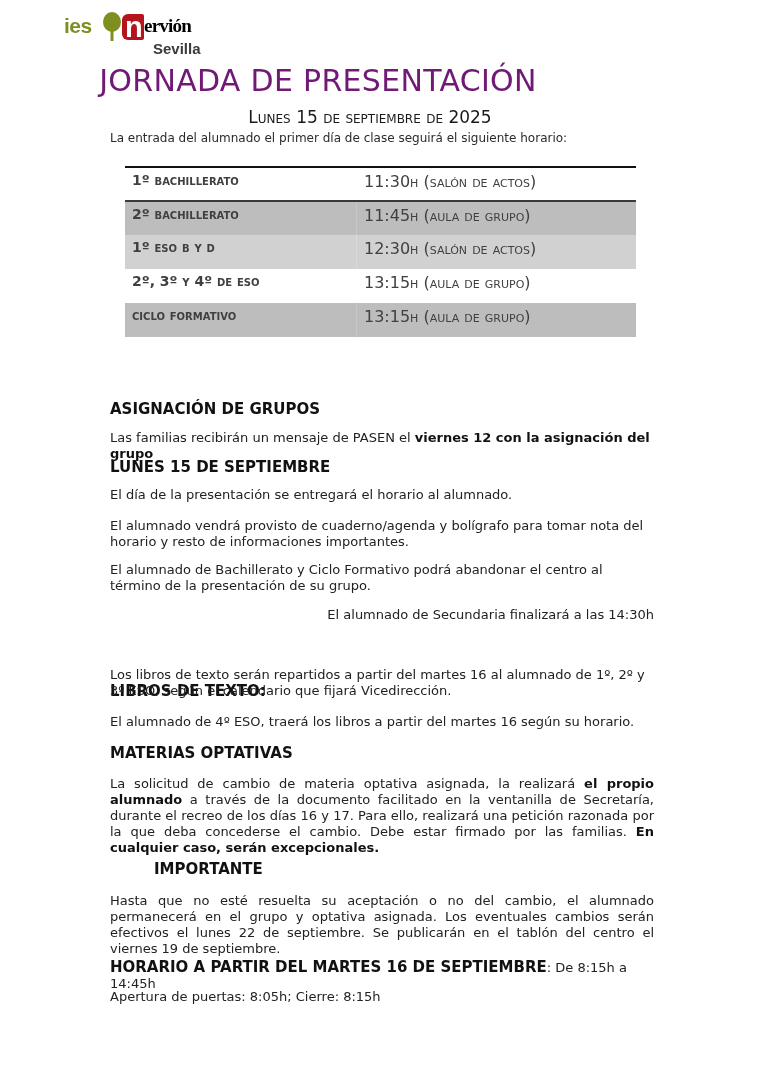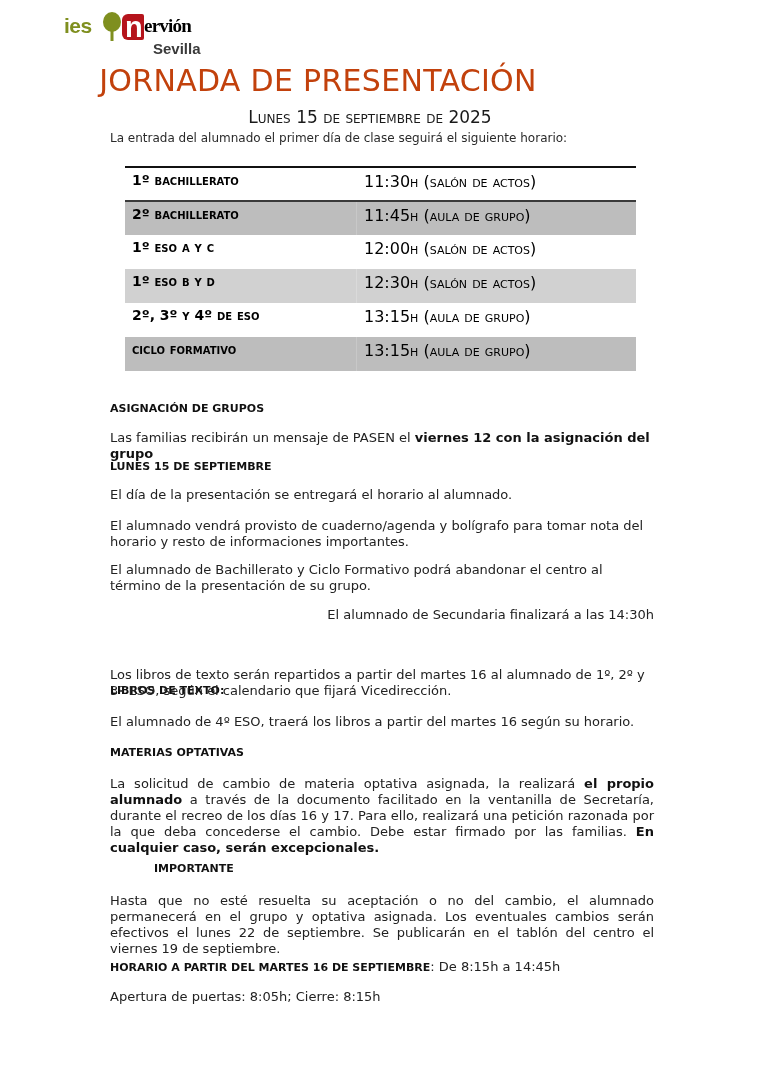--- a/index.html
+++ b/index.html
@@ -9,37 +9,37 @@
     }
     
     .logo { position: absolute; left: 64px; top: 10px; width: 150px; height: 50px; }
     .logo .ies { position: absolute; left: 0; top: 0; font-family: "Liberation Sans", sans-serif; font-weight: bold; font-size: 21px; color: #7f8f1f; letter-spacing: -0.5px; line-height: 32px; }
     .logo .tree { position: absolute; left: 38px; top: 2px; width: 22px; height: 30px; }
     .logo .nbox { position: absolute; left: 58px; top: 4px; width: 22px; height: 26px; background: #b5141c; border-radius: 6px 2px 2px 6px; }
     .logo .nbox span { position: absolute; left: 3px; top: -3px; color: #fff; font-family: "Liberation Sans", sans-serif; font-weight: bold; font-size: 29px; line-height: 32px; }
     .logo .ervion { position: absolute; left: 80px; top: 0; font-family: Liberation Serif, serif; font-weight: bold; font-size: 19px; color: #000000; letter-spacing: -0.8px; line-height: 32px; }
     .logo .sevilla { position: absolute; left: 89px; top: 30px; font-family: "Liberation Sans", sans-serif; font-weight: bold; font-size: 15px; color: #3a3a3a; }
 
-    .title { position: absolute; left: 0; width: 636px; top: 63px; text-align: center; font-size: 30px; letter-spacing: 0.3px; color: #c2410c; font-family: "DejaVu Sans", sans-serif; }
+    .title { position: absolute; left: 0; width: 636px; top: 63px; text-align: center; font-size: 30px; letter-spacing: 0.3px; color: #701a75; font-family: "DejaVu Sans", sans-serif; }
     .subtitle { position: absolute; left: 0; width: 740px; top: 107px; text-align: center; font-size: 17px; color: #1a1a1a; font-variant: small-caps; }
     .intro { position: absolute; left: 110px; top: 131px; font-size: 12px; color: #2a2a2a; }
 
     .sched { position: absolute; left: 125px; top: 166px; width: 511px; border-collapse: collapse; border-top: 2px solid #111; }
     .sched tr { height: 34px; }
-    .sched td { padding: 0 0 0 7px; vertical-align: top; padding-top: 4px; font-variant: small-caps; color: #000000; }
+    .sched td { padding: 0 0 0 7px; vertical-align: top; padding-top: 4px; font-variant: small-caps; color: #404040; }
     .sched td.c1 { width: 224px; font-size: 14px; font-weight: bold; }
     .sched td.c2 { font-size: 16px; border-left: 1px solid transparent; }
     .sched tr.dark td { background: #bdbdbd; }
     .sched tr.dark td.c2 { border-left: 1px solid #c8c8c8; }
     .sched tr.light td { background: #d1d1d1; }
     .sched tr.light td.c2 { border-left: 1px solid #dadada; }
     .sched tr.first-dark td { border-top: 2px solid #3a3a3a; }
 
     .body-text { position: absolute; left: 110px; width: 544px; font-size: 13px; color: #222; line-height: 16px; }
-    .h { font-weight: bold; font-size: 11px; color: #111; }
+    .h { font-weight: bold; font-size: 15px; color: #111; }
     .justify { text-align: justify; }
     b { font-weight: bold; color: #111; }
   </style>
 </head>
 <body>
 
 <div class="logo">
   <span class="ies">ies</span>
   <svg class="tree" viewBox="0 0 22 30">
     <ellipse cx="10" cy="10" rx="9" ry="10" fill="#7f8f1f"></ellipse>
@@ -58,24 +58,20 @@
 
 <table class="sched">
   <tbody>
       <tr>
     <td class="c1">1º bachillerato</td>
     <td class="c2">11:30h (salón de actos)</td>
   </tr>
   <tr class="dark first-dark">
     <td class="c1">2º bachillerato</td>
     <td class="c2">11:45h (aula de grupo)</td>
-  </tr>
-  <tr>
-    <td class="c1">1º eso a y c</td>
-    <td class="c2">12:00h (salón de actos)</td>
   </tr>
   <tr class="light">
     <td class="c1">1º eso b y d</td>
     <td class="c2">12:30h (salón de actos)</td>
   </tr>
   <tr>
     <td class="c1">2º, 3º y 4º de eso</td>
     <td class="c2">13:15h (aula de grupo)</td>
   </tr>
   <tr class="dark">

